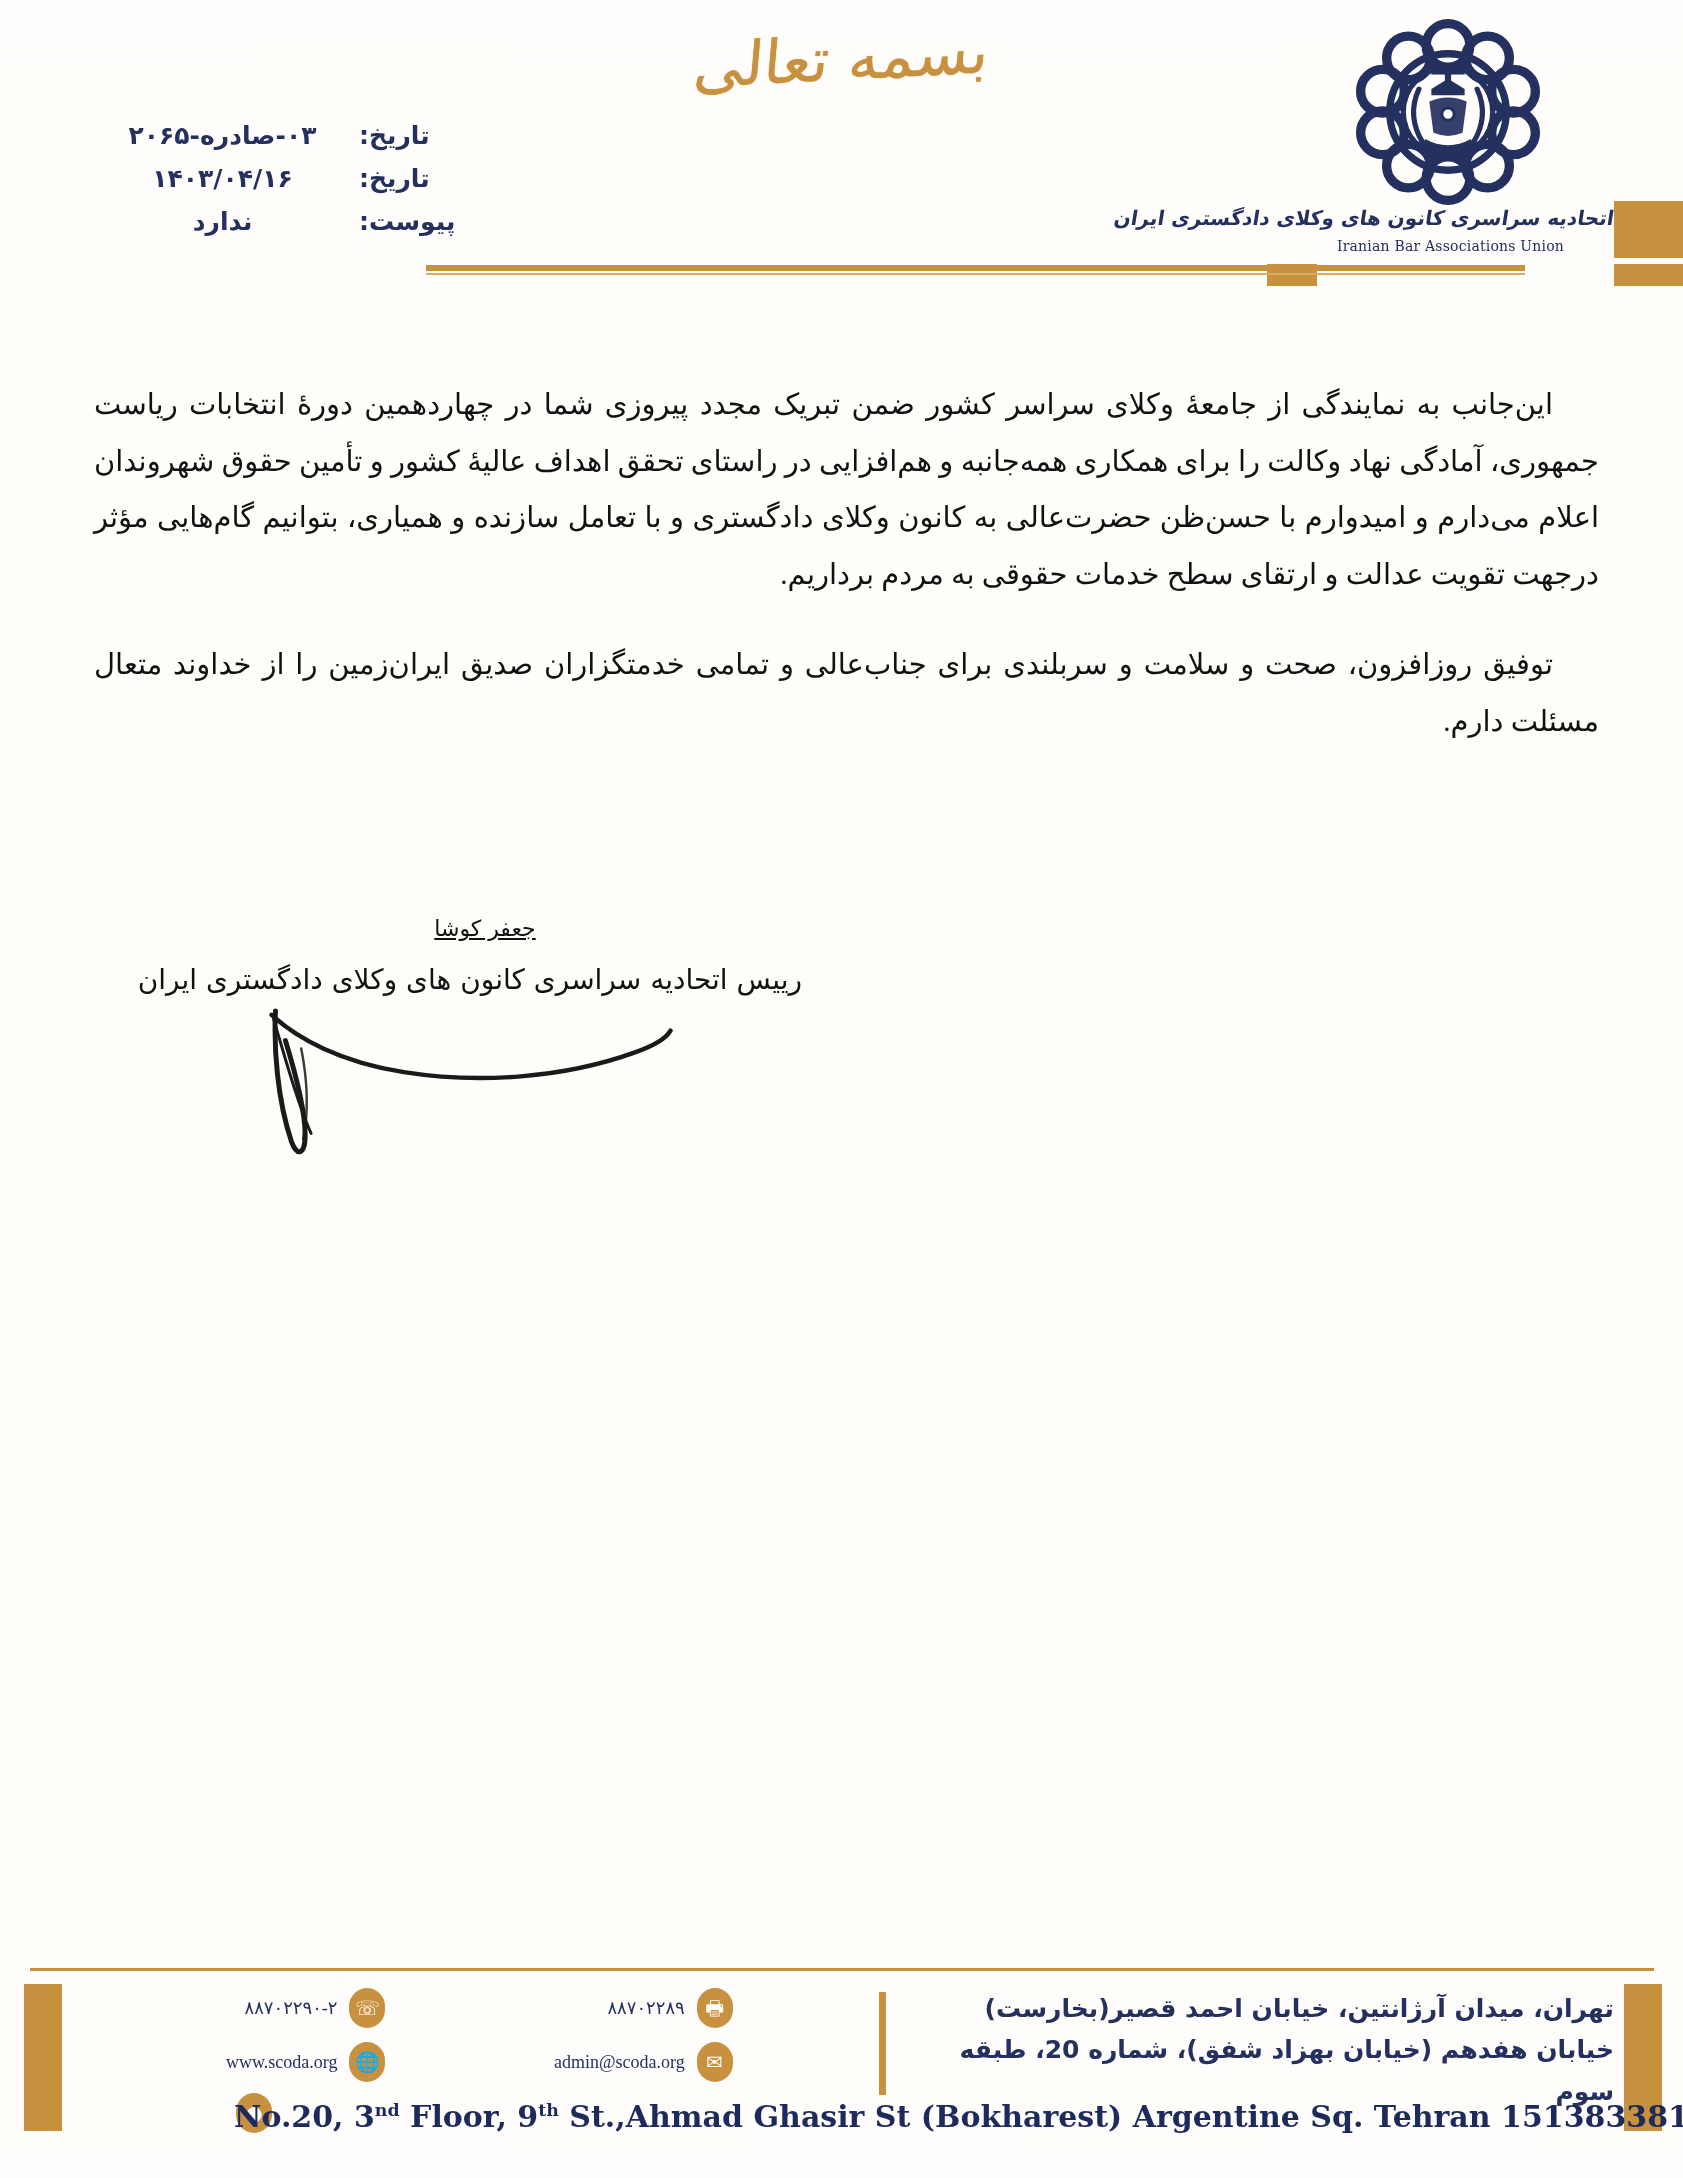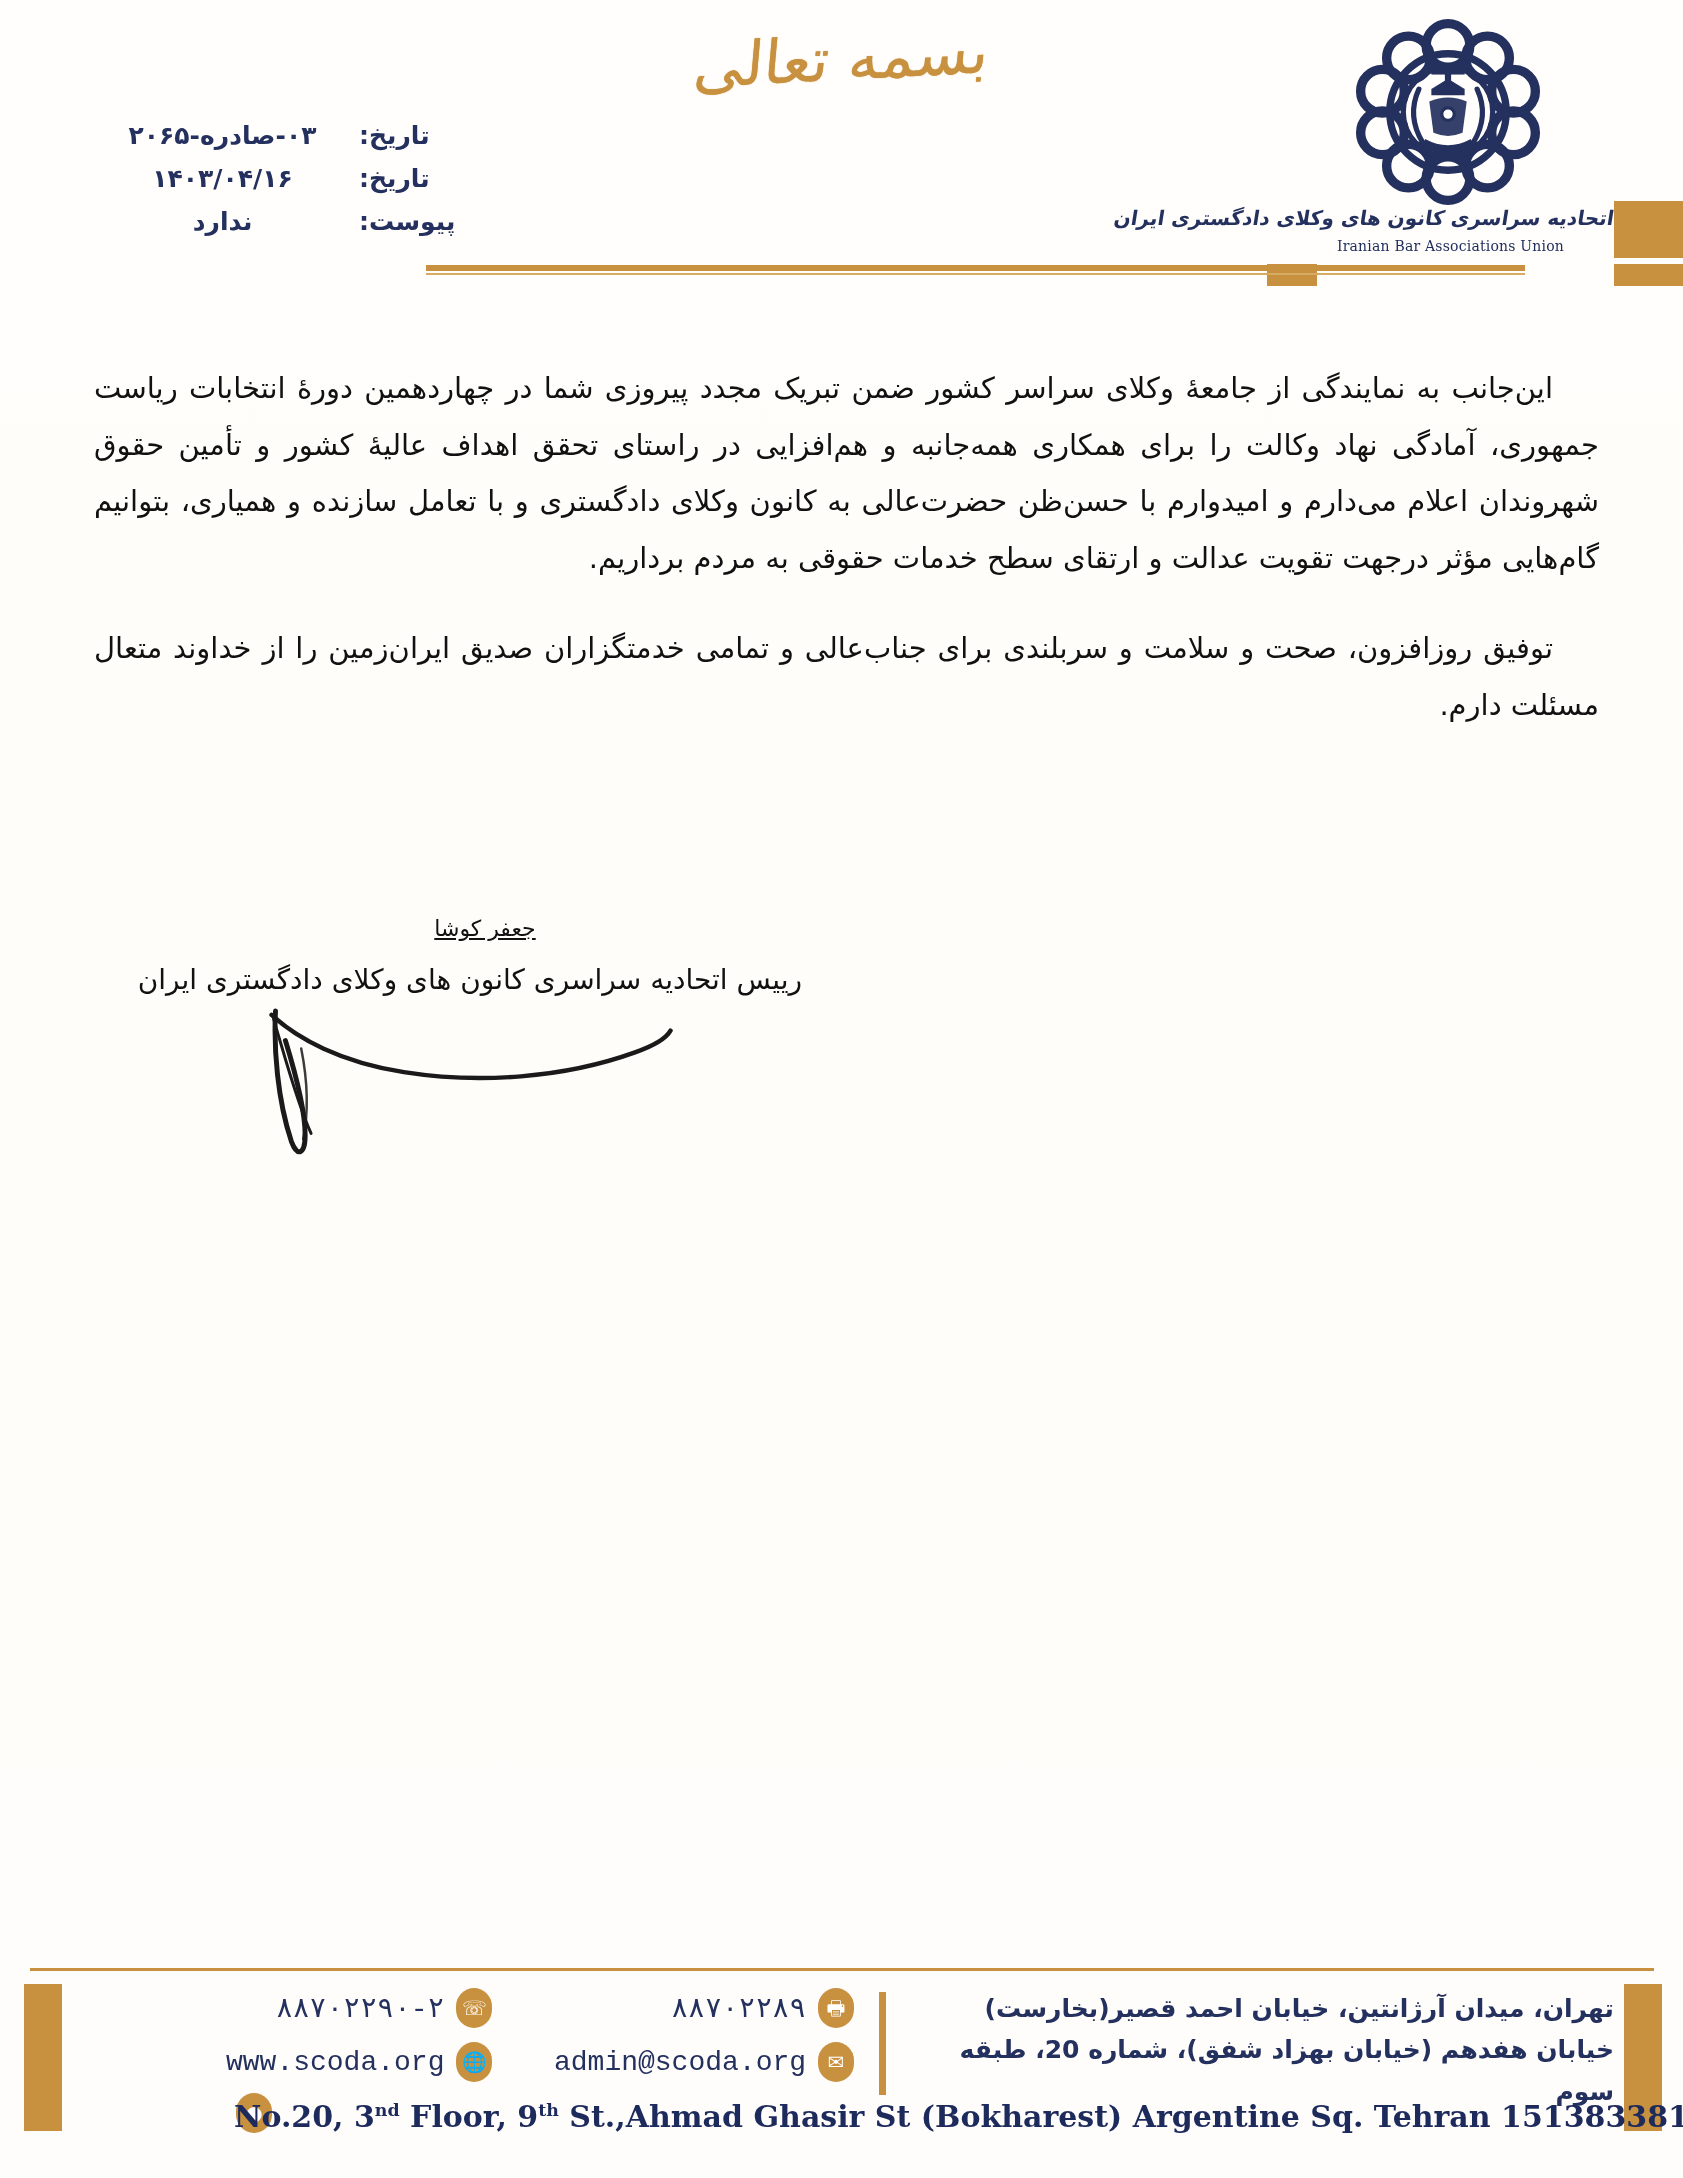--- a/index.html
+++ b/index.html
@@ -77,28 +77,29 @@
     background: #c8913f;
   }
   .header-rule2 {
     position: absolute; top: 273px; left: 426px; width: 1099px; height: 2px;
     background: #d8ab63;
   }
 
   
   .letter-body {
     position: absolute;
-    top: 360px; left: 94px;
+    top: 376px; left: 94px;
     width: 1505px;
     direction: rtl;
     color: #111111;
     font-size: 29px;
     line-height: 1.95;
     text-align: justify;
     text-justify: inter-word;
+    font-family: Liberation Serif, serif;
   }
   .letter-body p { margin: 0 0 34px 0; text-indent: 46px; }
 
   
   .sign-block {
     position: absolute;
     top: 916px; left: 168px; width: 634px;
     direction: rtl; text-align: center; color: #111;
   }
   .sign-name { font-size: 22px; margin-bottom: 22px; text-decoration: underline; }
@@ -116,22 +117,22 @@
   .footer-divider   { position: absolute; top: 42px; left: 879px; width: 7px;  height: 103px; background: #c8913f; }
 
   .fi-icon {
     width: 36px; height: 40px; background: #c8913f;
     border-radius: 50% / 46%;
     display: inline-flex; align-items: center; justify-content: center;
     color: #ffffff; font-size: 20px; line-height: 1; flex: 0 0 auto;
   }
   .fi-row { display: flex; align-items: center; gap: 12px; }
   .fi-text {
-    color: #24305e; font-size: 28px; white-space: nowrap;
-    font-family: Liberation Mono, monospace;
+    color: #24305e; font-size: 18px; white-space: nowrap;
+    font-family: Liberation Serif, serif;
   }
   .fi-text.ltr { direction: ltr; }
 
   .footer-col-a { position: absolute; top: 38px; left: 226px; display: flex; flex-direction: column; gap: 14px; }
   .footer-col-b { position: absolute; top: 38px; left: 554px; display: flex; flex-direction: column; gap: 14px; }
   .footer-addr-fa {
     position: absolute; top: 38px; left: 901px; width: 713px;
     direction: rtl; text-align: right; color: #24305e;
     font-size: 25px; line-height: 1.65; font-weight: 600;
   }

